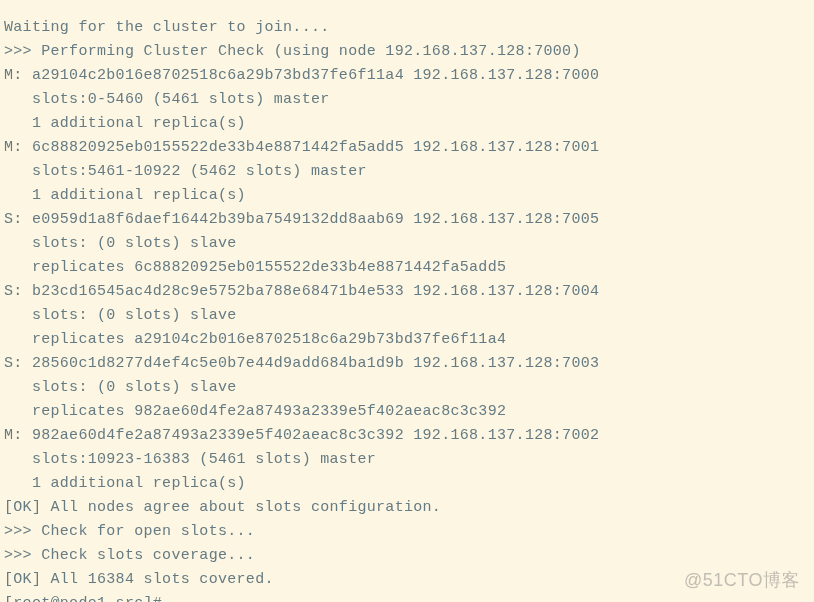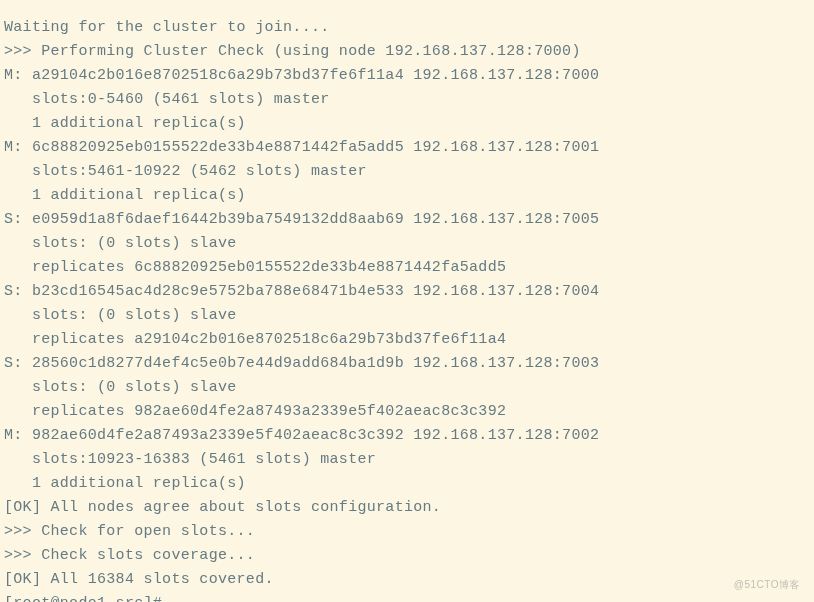--- a/index.html
+++ b/index.html
@@ -18,21 +18,21 @@
     line-height: 24px;
     color: #657b83;
     white-space: pre;
     letter-spacing: 0.3px;
   }
   .watermark {
     position: absolute;
     right: 14px;
     bottom: 10px;
     font-family: Arial, sans-serif;
-    font-size: 10px;
+    font-size: 18px;
     color: rgba(120,120,120,0.45);
     letter-spacing: 0.5px;
     pointer-events: none;
   }
 </style>
 </head>
 <body>
 
 <pre class="terminal"><span>Waiting for the cluster to join....</span>
 <span>&gt;&gt;&gt; Performing Cluster Check (using node 192.168.137.128:7000)</span>

